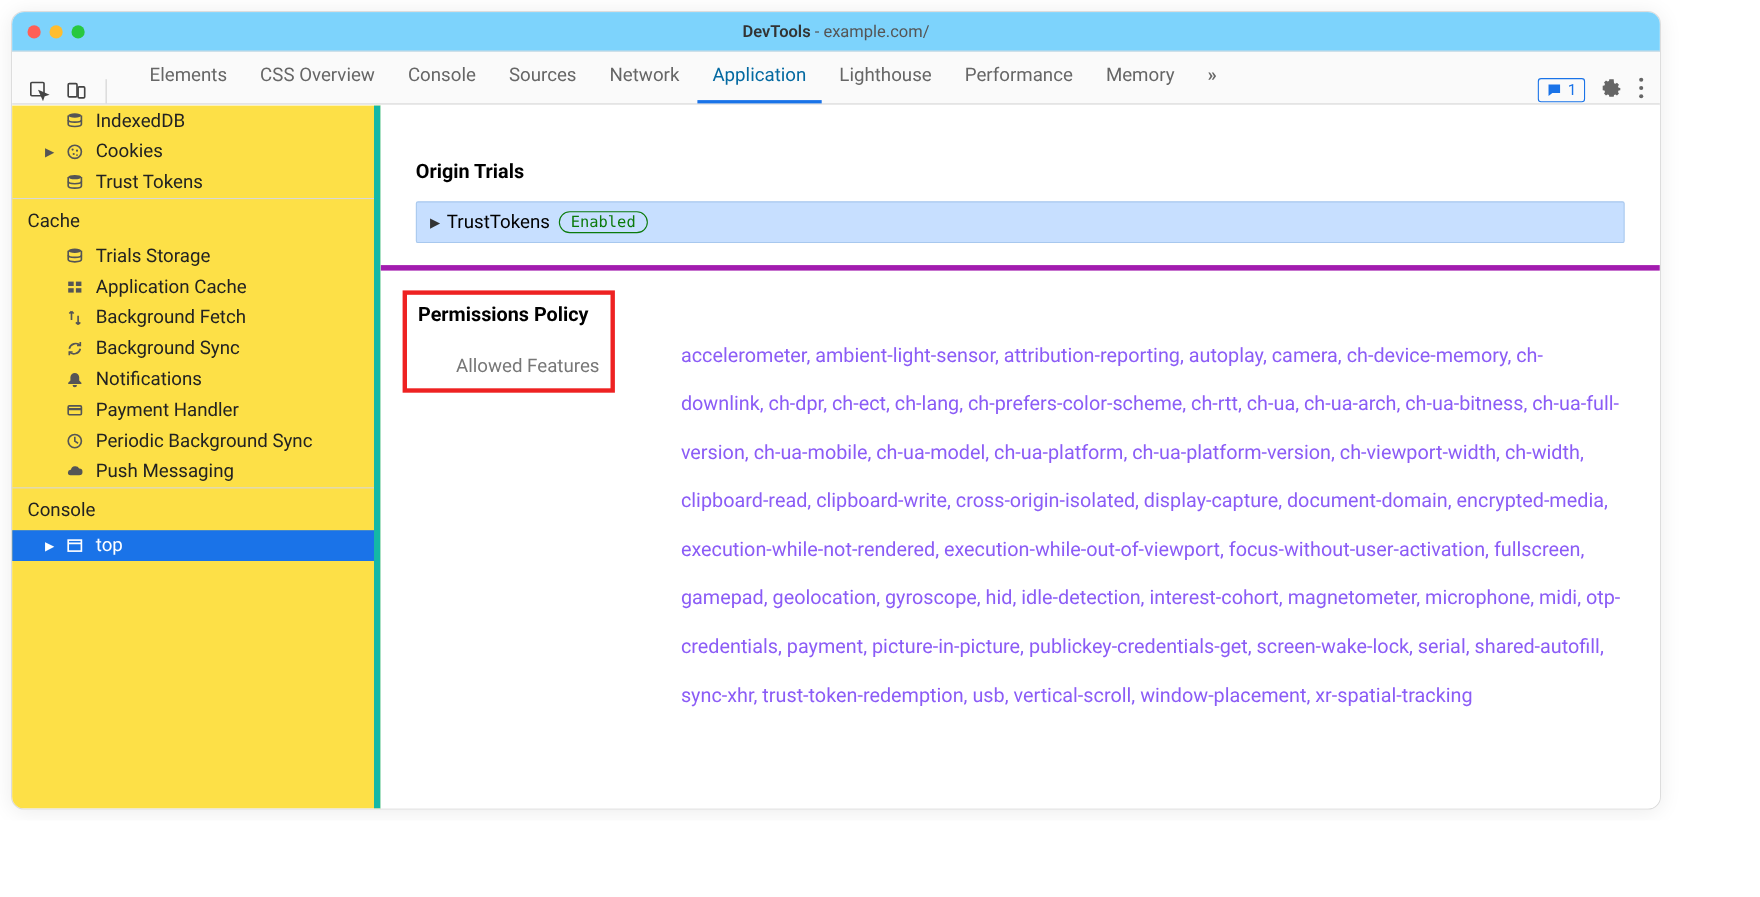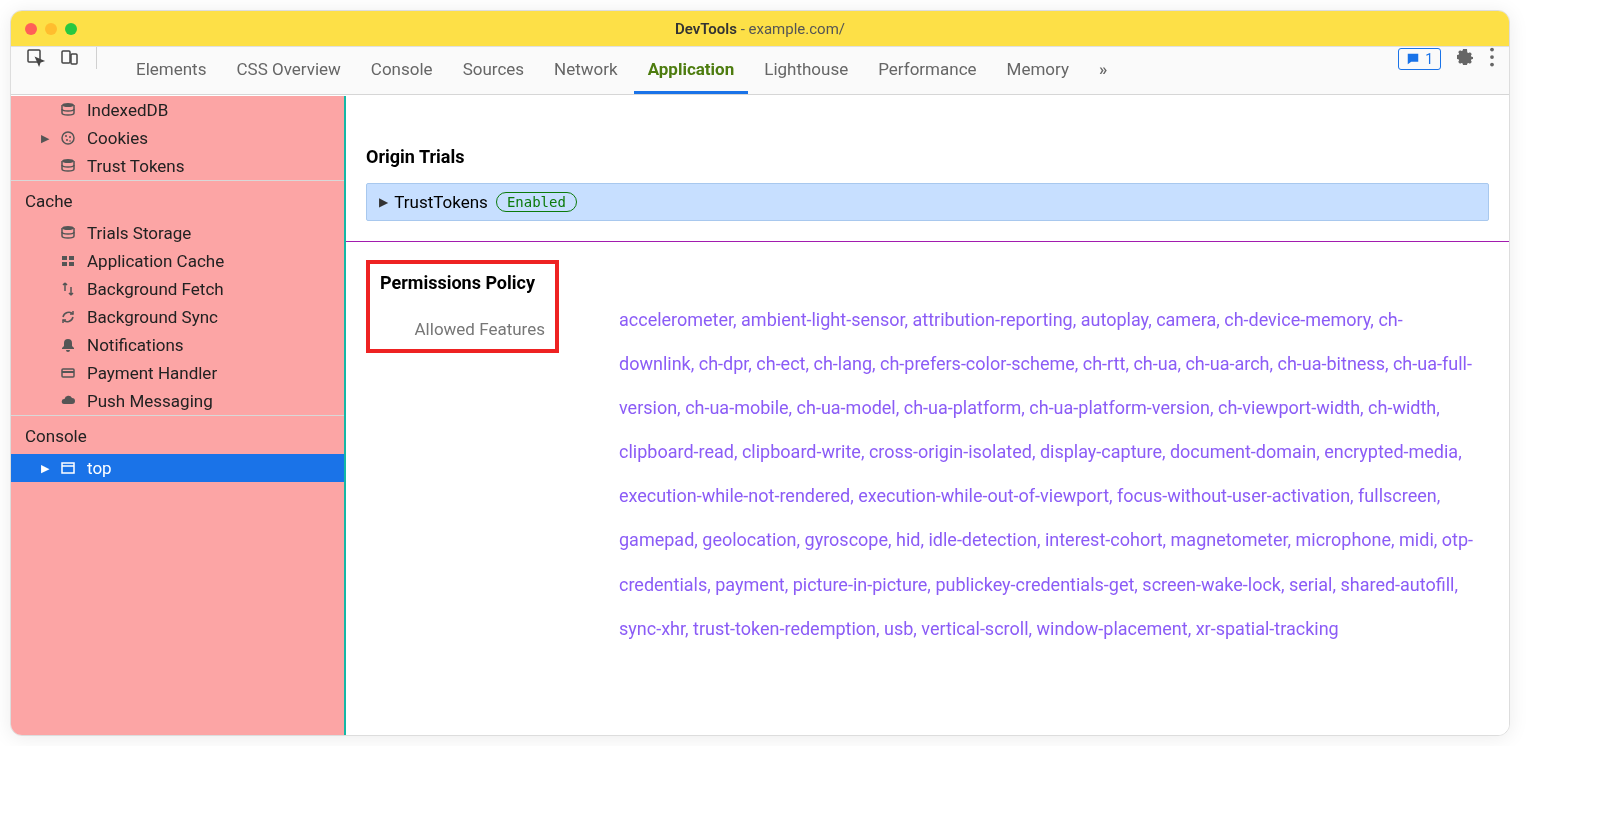--- a/index.html
+++ b/index.html
@@ -11,58 +11,58 @@
     .window {
       width: 1500px;
       border: 1px solid #ddd;
       border-radius: 12px;
       overflow: hidden;
       box-shadow: 0 2px 20px rgba(0,0,0,0.08);
       background: #fff;
     }
     .titlebar {
       height: 36px;
-      background: #fde047;
+      background: #7dd3fc;
       border-bottom: 1px solid #e0e0e0;
       display: flex;
       align-items: center;
       padding: 0 14px;
       position: relative;
     }
     .traffic-lights { display: flex; gap: 8px; position: absolute; left: 14px; }
     .tl { width: 12px; height: 12px; border-radius: 50%; }
     .tl.red { background: #ff5f57; }
     .tl.yellow { background: #ffbd2e; }
     .tl.green { background: #28c840; }
     .title { flex: 1; text-align: center; font-weight: 600; font-size: 15px; color: #333; }
     .title .muted { font-weight: 400; color: #555; }
 
     .toolbar {
       height: 48px;
       border-bottom: 1px solid #d6d6d6;
       display: flex;
-      align-items: flex-start;
+      align-items: flex-end;
       padding: 0 14px;
       gap: 12px;
       background: #fafafa;
     }
     .tool-icon { width: 22px; height: 22px; display: flex; align-items: center; justify-content: center; cursor: pointer; color: #444; }
     .toolbar .divider { width: 1px; height: 22px; background: #d0d0d0; margin: 0 3px; }
     .tabs { display: flex; align-items: stretch; height: 100%; gap: 2px; margin-left: 10px; flex: 1; }
     .tab {
       padding: 0 14px;
       display: flex;
       align-items: center;
       font-size: 17px;
       color: #666;
       cursor: pointer;
       border-bottom: 3px solid transparent;
       height: 100%;
     }
-    .tab.active { color: #4d7c0f; border-bottom-color: #1a73e8; font-weight: 700; }
+    .tab.active { color: #0369a1; border-bottom-color: #1a73e8; font-weight: 400; }
     .toolbar-right { display: flex; align-items: center; gap: 14px; }
     .issues-badge {
       display: flex;
       align-items: center;
       border: 1px solid #1a73e8;
       border-radius: 3px;
       padding: 2px 7px;
       font-size: 14px;
       color: #1a73e8;
       gap: 5px;
@@ -70,22 +70,22 @@
     }
     .gear-icon, .more-icon { color: #666; cursor: pointer; }
 
     .body {
       display: flex;
       height: 640px;
       border-top: 1px solid transparent;
     }
     .sidebar {
       width: 335px;
-      background: #fca5a5;
-      border-right: 2px solid #14b8a6;
+      background: #fde047;
+      border-right: 6px solid #14b8a6;
       overflow-y: auto;
       font-size: 17px;
       color: #222;
     }
     .sidebar-group-title {
       padding: 10px 14px 8px;
       font-size: 17px;
       color: #222;
       border-top: 1px solid #d8d8d8;
     }
@@ -123,22 +123,22 @@
     }
     .sidebar-item.selected .caret { color: #fff; }
     .sidebar-item.selected .sicon { color: #fff; }
 
     .content {
       flex: 1;
       overflow: auto;
       background: #fff;
     }
     .section {
-      border-bottom: 1px solid #a21caf;
-      padding: 20px 20px;
+      border-bottom: 5px solid #a21caf;
+      padding: 20px 32px;
     }
     .section-title {
       font-weight: 700;
       font-size: 18px;
       color: #000;
       margin-bottom: 16px;
     }
     .origin-trial-row {
       background: #c7dfff;
       border: 1px solid #a8c8ee;
@@ -354,20 +354,29 @@
         <span class="slabel">Notifications</span>
       </div>
       <div class="sidebar-item">
         <span class="sicon">
             <svg width="16" height="16" viewBox="0 0 16 16" fill="none" stroke="currentColor" stroke-width="1.5">
               <rect x="2" y="4" width="12" height="8" rx="1"></rect>
               <path d="M2 7h12" stroke-width="2"></path>
             </svg>
           </span>
         <span class="slabel">Payment Handler</span>
+      </div>
+      <div class="sidebar-item">
+        <span class="sicon">
+            <svg width="16" height="16" viewBox="0 0 16 16" fill="none" stroke="currentColor" stroke-width="1.5">
+              <circle cx="8" cy="8" r="6"></circle>
+              <path d="M8 4v4l3 2"></path>
+            </svg>
+          </span>
+        <span class="slabel">Periodic Background Sync</span>
       </div>
       <div class="sidebar-item">
         <span class="sicon">
             <svg width="16" height="16" viewBox="0 0 16 16" fill="currentColor">
               <path d="M12 11a3 3 0 000-6 4 4 0 00-7.5 1A2.5 2.5 0 004 11h8z"></path>
             </svg>
           </span>
         <span class="slabel">Push Messaging</span>
       </div>
 

